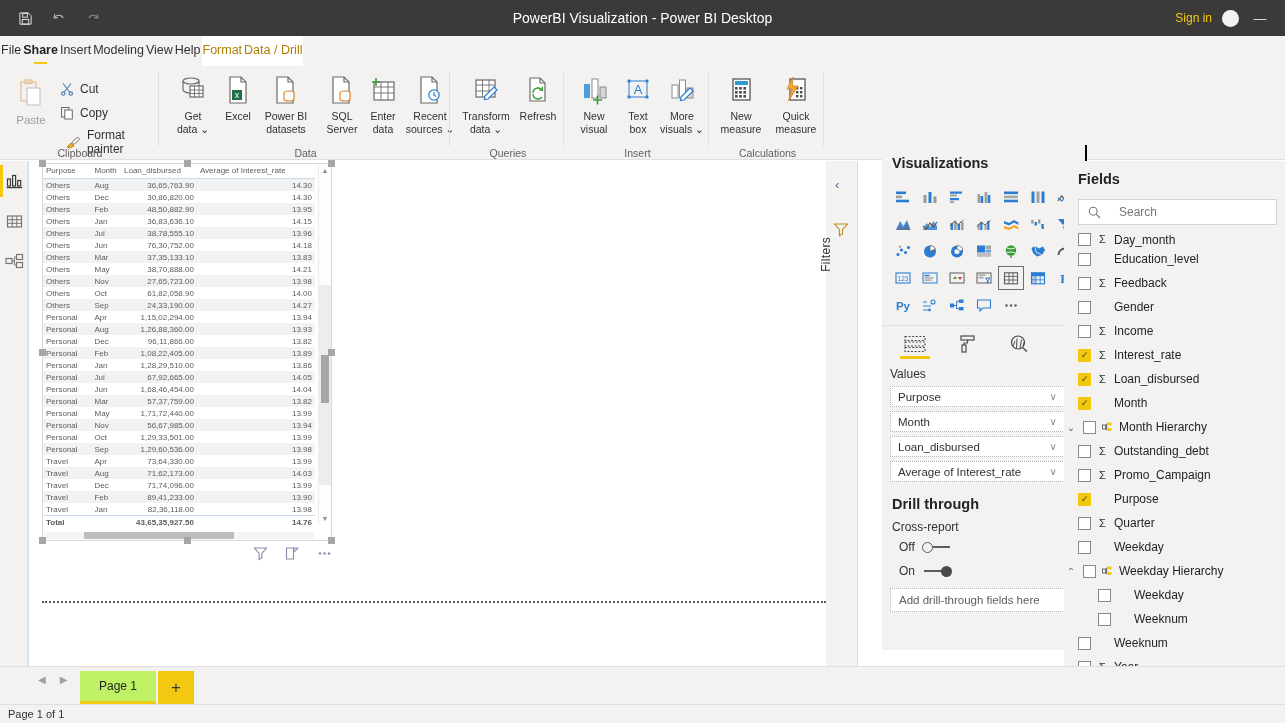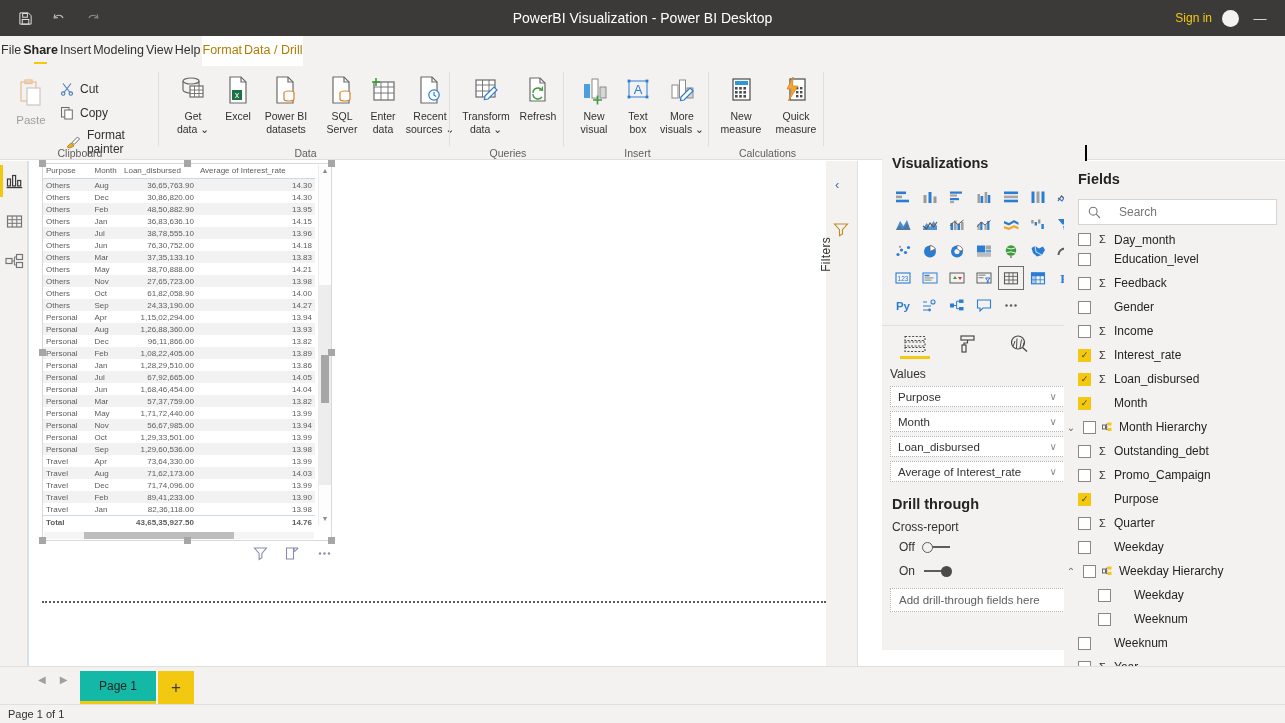--- a/index.html
+++ b/index.html
@@ -248,21 +248,21 @@
   .fname { white-space: nowrap; }
   .frow.child { padding-left: 34px; }
 
   
   .pagebar {
     position: absolute; left: 0; top: 666px; width: 1285px; height: 38px;
     background: #f3f2f1; border-top: 1px solid #e1dfdd;
   }
   .pb-nav { position: absolute; left: 38px; top: 7px; display: flex; gap: 14px; color: #a19f9d; font-size: 10px; }
   .ptab {
-    position: absolute; left: 80px; top: 4px; width: 76px; height: 33px; background: #14b8a6;
+    position: absolute; left: 80px; top: 4px; width: 76px; height: 33px; background: #bef264;
     border-bottom: 3px solid #f2c811;
     display: flex; align-items: center; justify-content: center; font-size: 12px; color: #252423;
   }
   .padd {
     position: absolute; left: 158px; top: 4px; width: 36px; height: 33px; background: #f2c811;
     display: flex; align-items: center; justify-content: center; color: #3b3a39; font-size: 17px;
   }
   .statusbar {
     position: absolute; left: 0; top: 704px; width: 1285px; height: 19px;
     background: #f3f2f1; border-top: 1px solid #e1dfdd;

